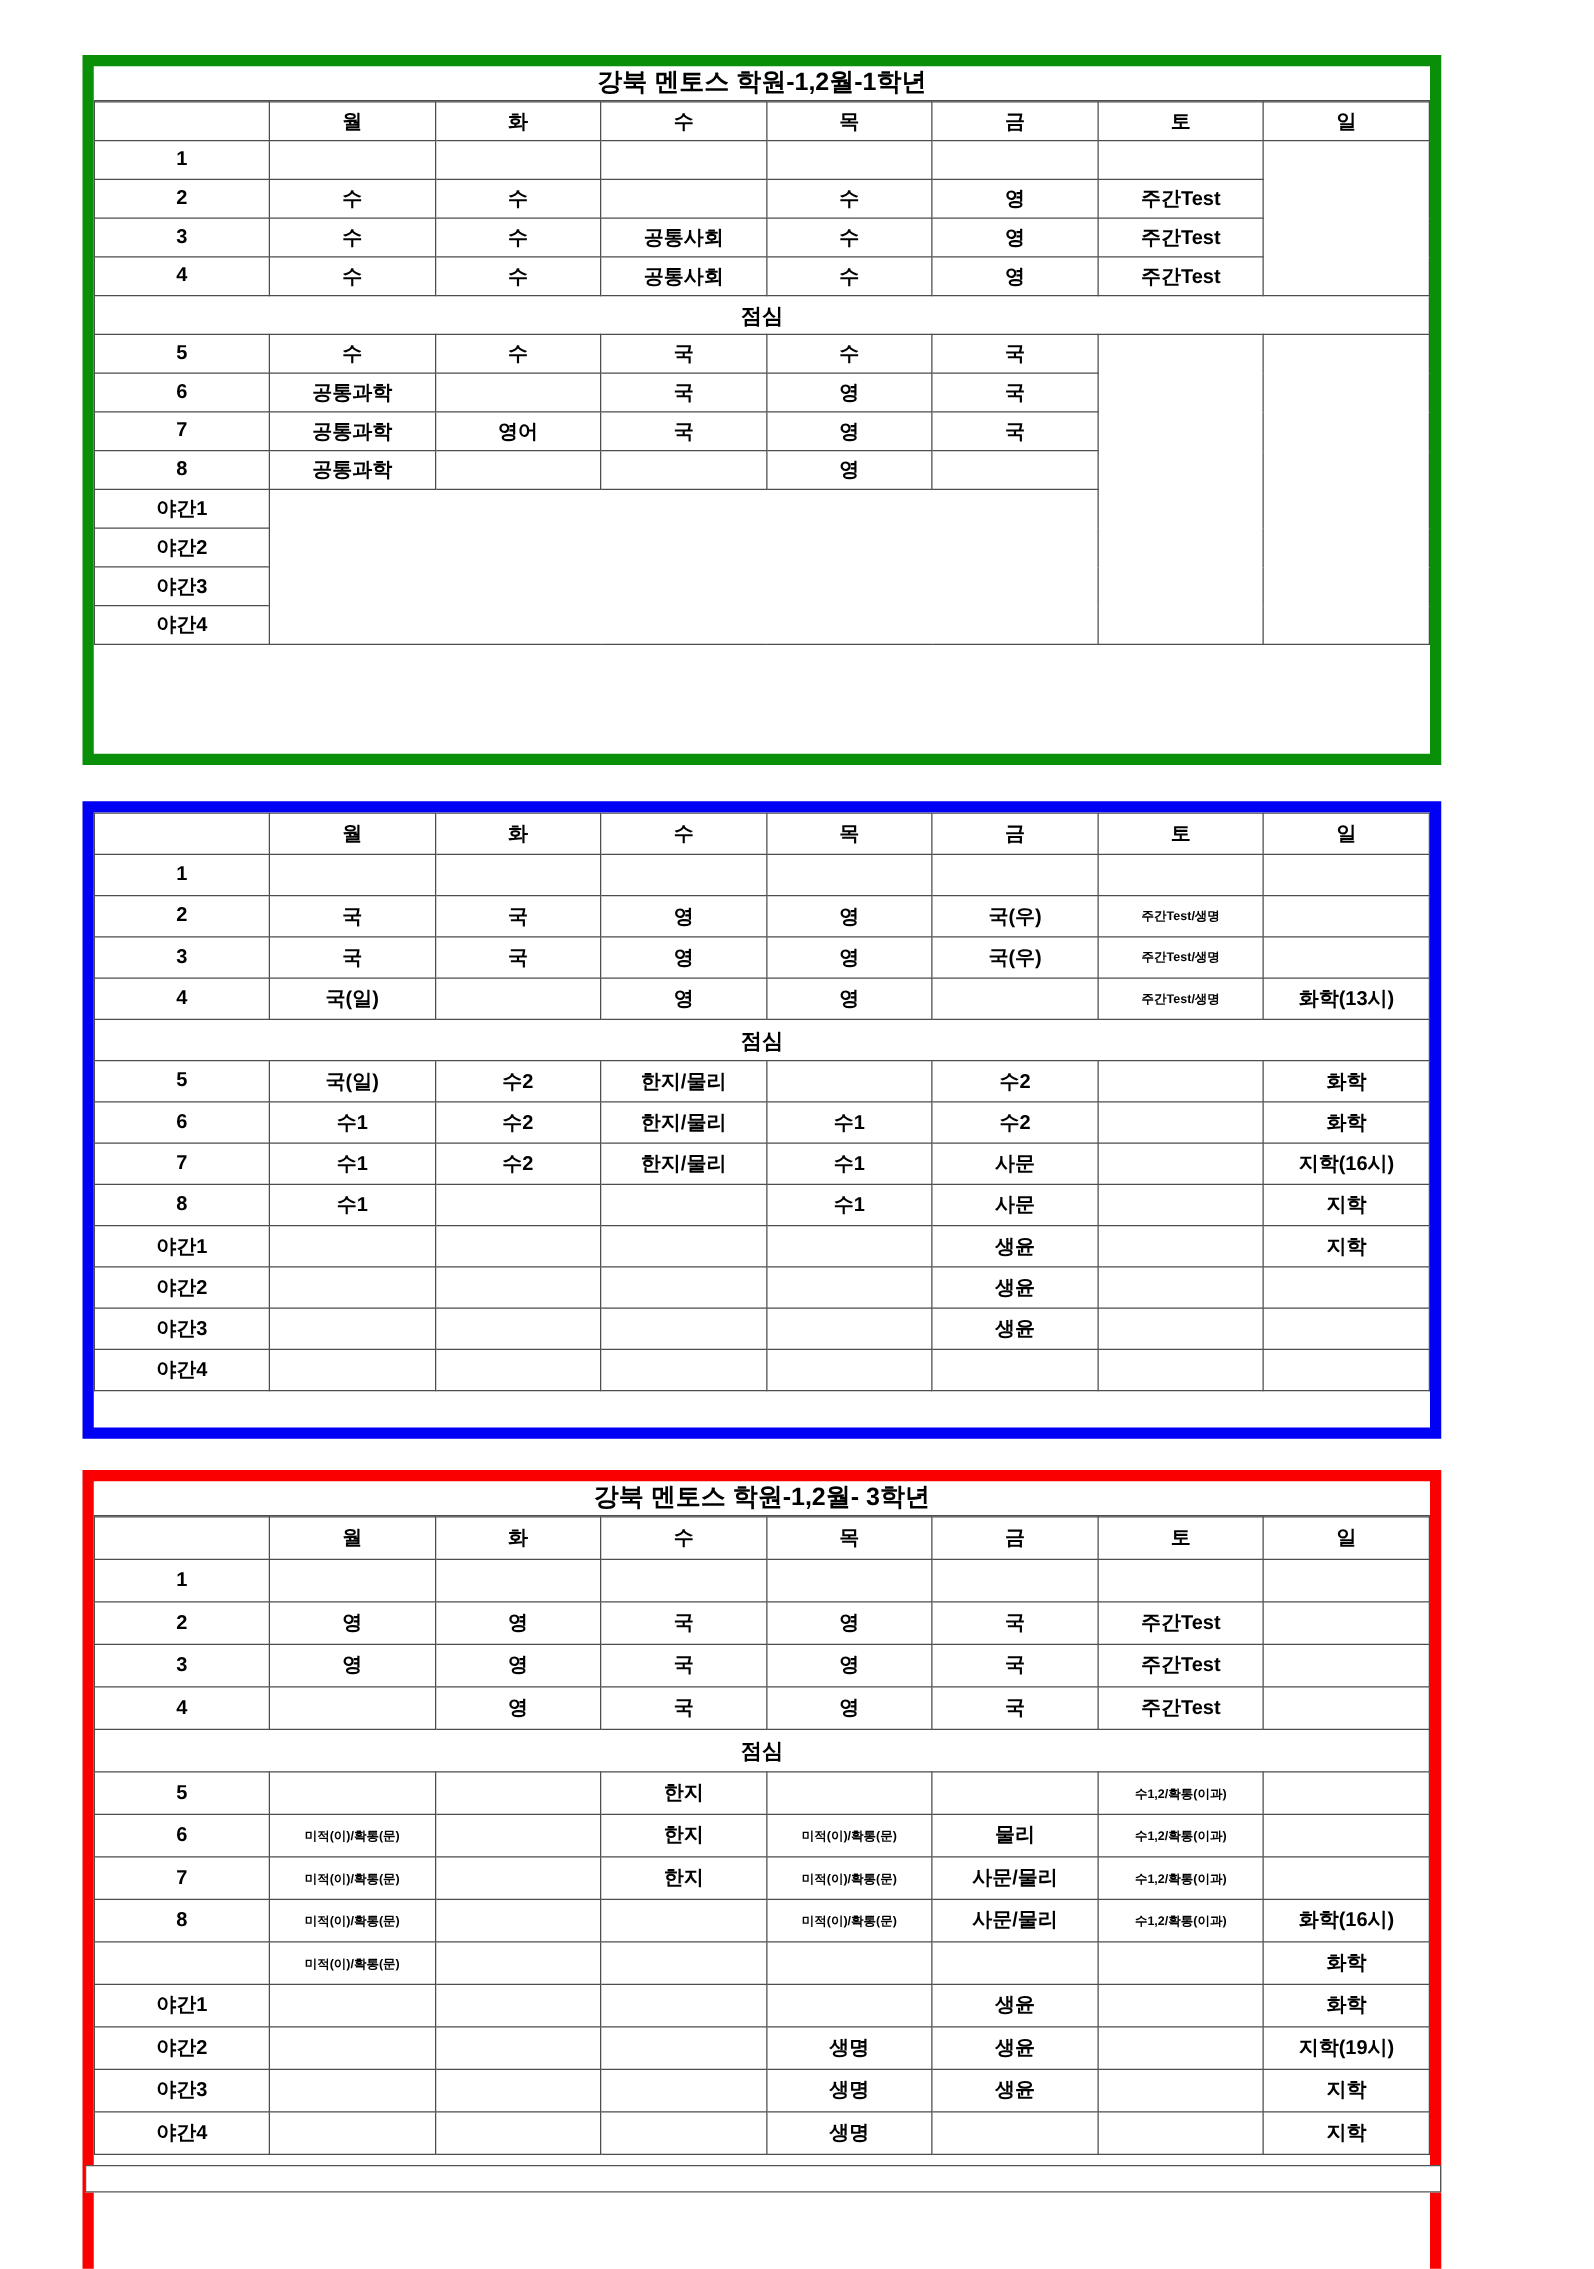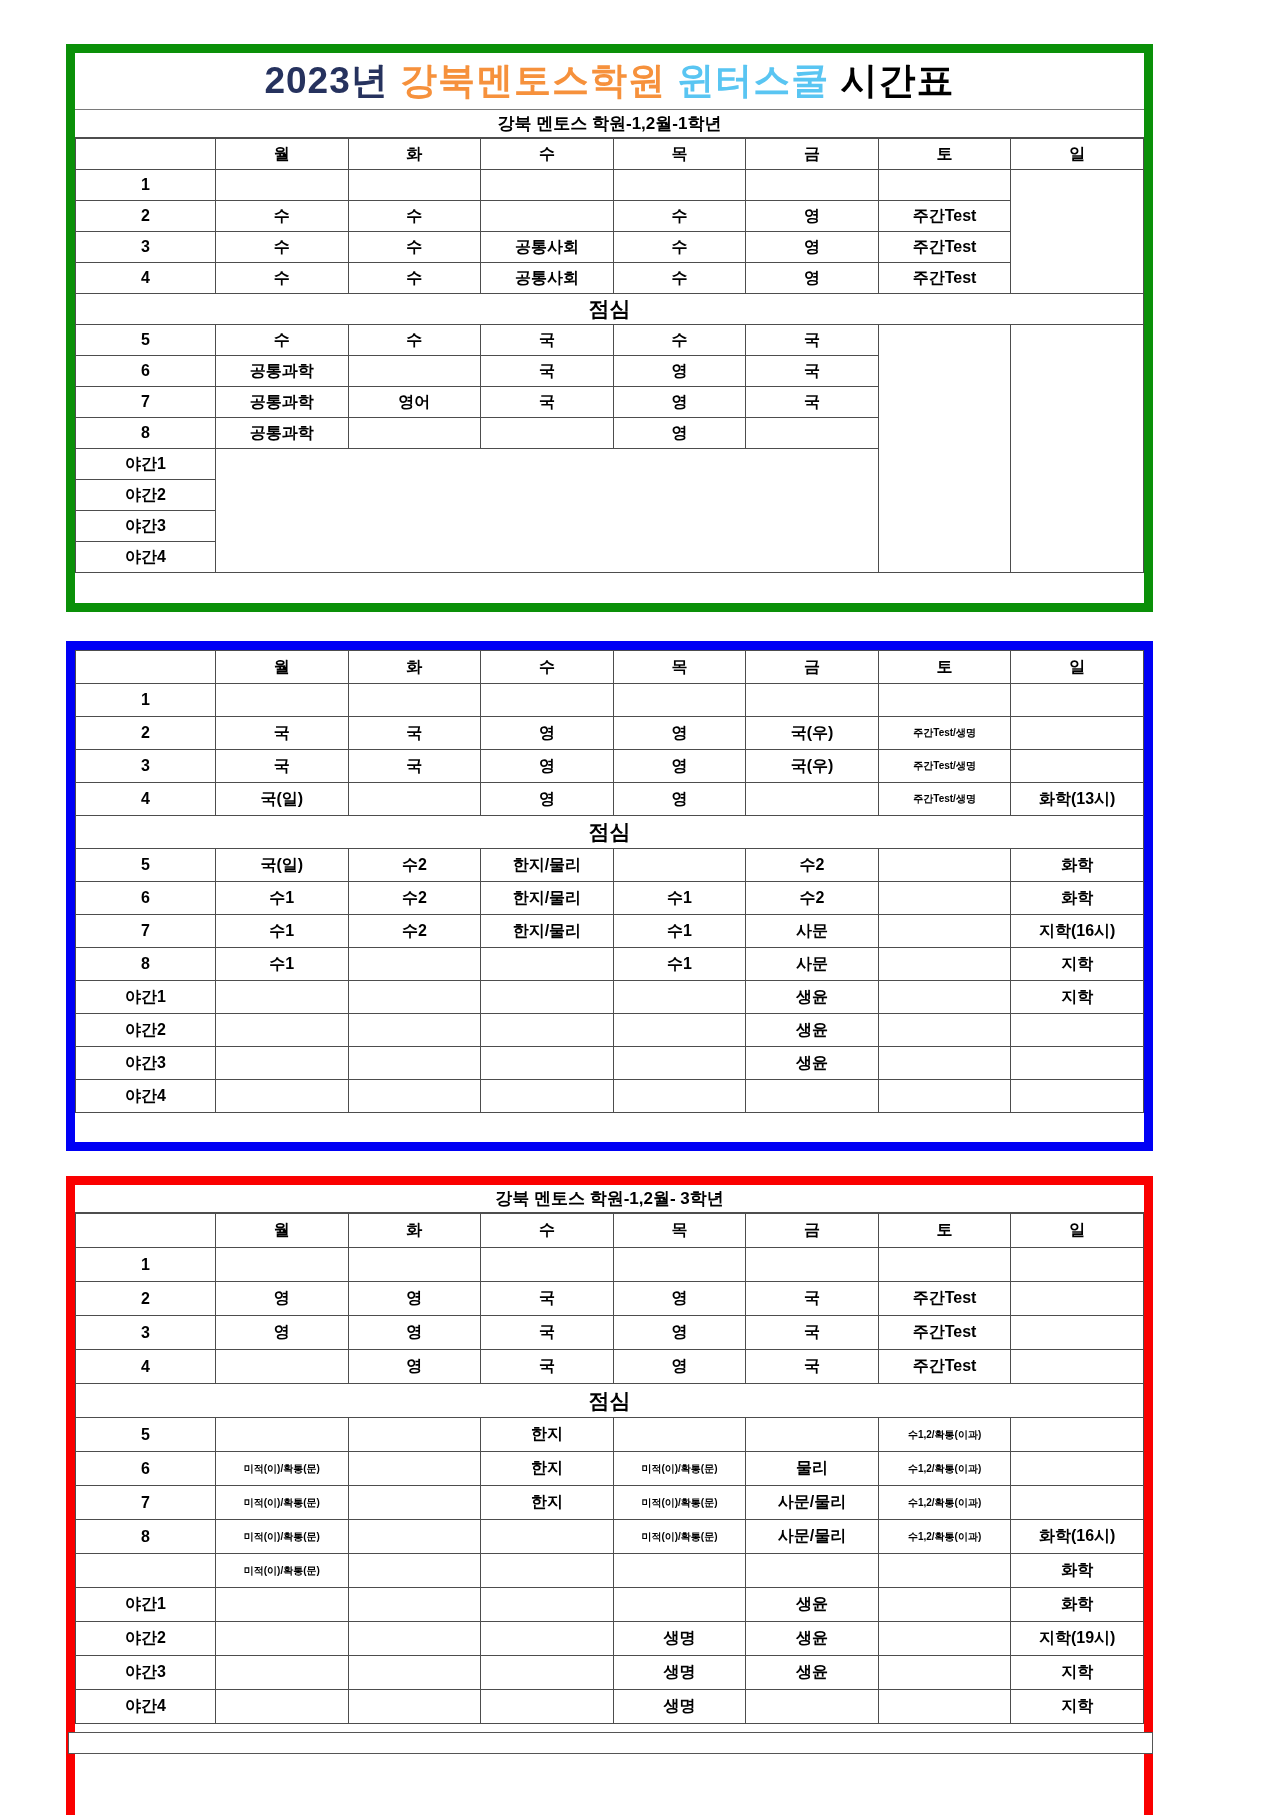--- a/index.html
+++ b/index.html
@@ -15,48 +15,42 @@
   .f1{top:44px;height:568px;}
   .f2{top:641px;height:510px;}
   .f3{top:1176px;height:664px;}
   .big-title{
     height:56px;line-height:56px;border-bottom:1px solid #7a7a7a;
     text-align:center;font-size:37px;font-weight:bold;letter-spacing:1px;
     white-space:nowrap;
   }
   .subtitle{
     height:27px;line-height:27px;border-bottom:1px solid #4d4d4d;
-    text-align:center;font-weight:bold;font-size:17px;
+    text-align:center;font-weight:bold;font-size:20px;
   }
   table{width:100%;border-collapse:collapse;table-layout:fixed;}
   td{
     border:1px solid #4d4d4d;text-align:center;vertical-align:middle;
     font-weight:bold;font-size:16px;color:#000;padding:0;
     white-space:nowrap;overflow:hidden;
   }
   .f1 td{height:30px;}
   .f2 td{height:32px;}
   .f3 td{height:33px;}
   td.cell-small{font-size:10px;}
-  td.lunch{font-size:21px;margin-top:40px;}
+  td.lunch{font-size:17px;margin-top:40px;}
   .bottom-strip{
     position:absolute;left:68px;top:1732px;width:1085px;height:22px;
     border:1px solid #555;box-sizing:border-box;background:#fff;
   }
 </style>
 </head>
 <body>
 
 <div class="frame f1" style="border-color: rgb(10, 144, 8);">
-  <div class="big-title">
-    <span style="color: rgb(38, 50, 94);">2023년</span>
-    <span style="color: rgb(246, 145, 60);">강북멘토스학원</span>
-    <span style="color: rgb(89, 197, 242);">윈터스쿨</span>
-    <span style="color: rgb(0, 0, 0);">시간표</span>
-  </div>
   <div class="subtitle">강북 멘토스 학원-1,2월-1학년</div>
   <div>
       <table>
         <colgroup>
           <col style="width: 140px;">
           <col>
           <col>
           <col>
           <col>
           <col>

